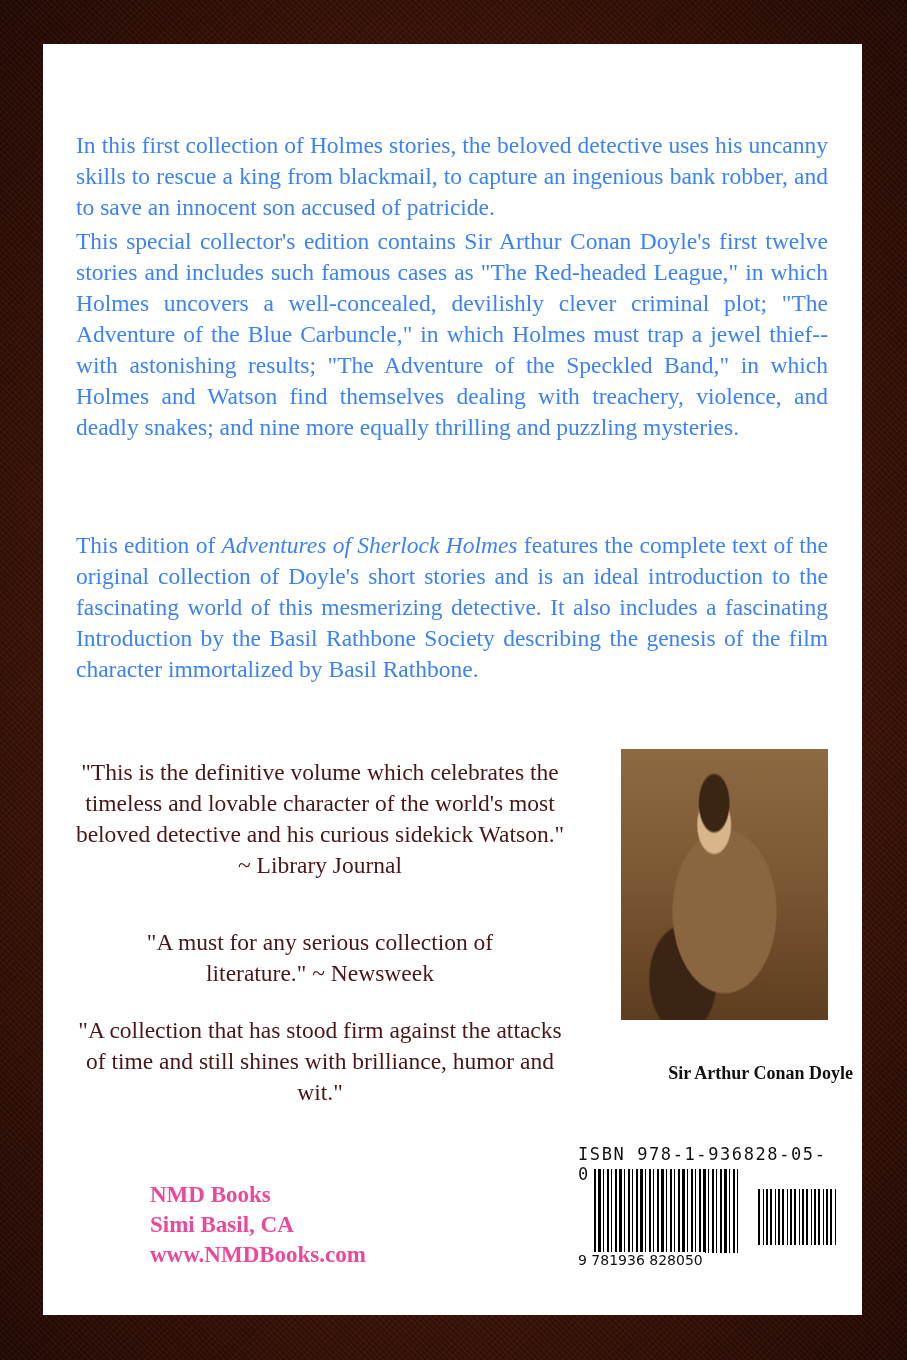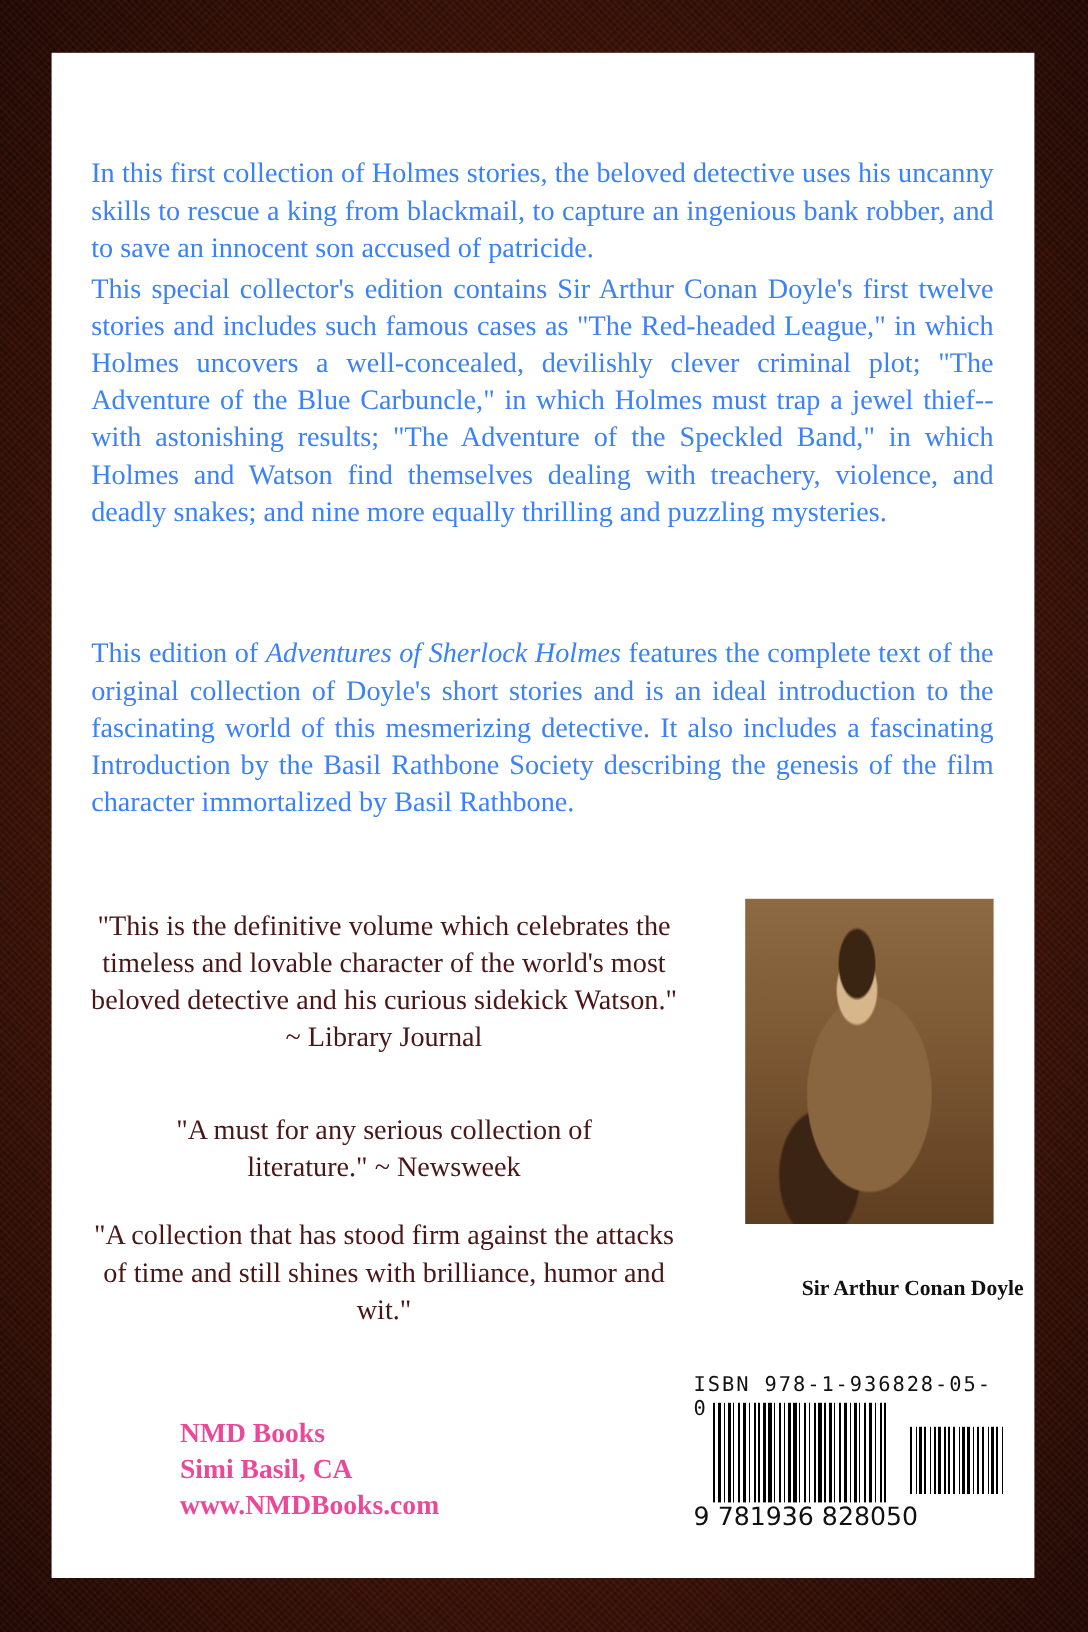--- a/index.html
+++ b/index.html
@@ -71,21 +71,21 @@
       #000 0 2px, #fff 2px 4px, #000 4px 7px, #fff 7px 9px, #000 9px 10px, #fff 10px 13px,
       #000 13px 15px, #fff 15px 17px, #000 17px 18px, #fff 18px 21px);
   }
   .barcode-ext {
     position: absolute; left: 758px; top: 1189px; width: 78px; height: 56px;
     background: repeating-linear-gradient(90deg,
       #000 0 2px, #fff 2px 5px, #000 5px 6px, #fff 6px 8px, #000 8px 10px, #fff 10px 12px);
   }
   .barcode-num {
     position: absolute; left: 578px; top: 1252px;
-    font-family: "DejaVu Sans", sans-serif; font-size: 21px; color: #111; background: #fff;
+    font-family: "DejaVu Sans", sans-serif; font-size: 14px; color: #111; background: #fff;
     padding-right: 2px;
   }
 </style>
 </head>
 <body>
 
 <div class="frame-noise"></div>
 
 <div class="panel"></div>
 

